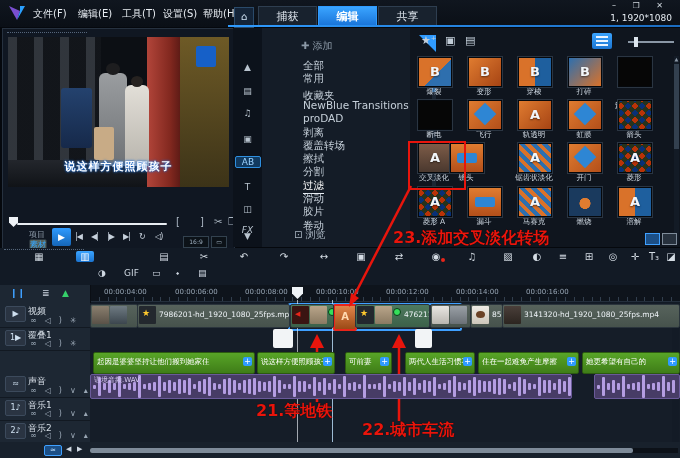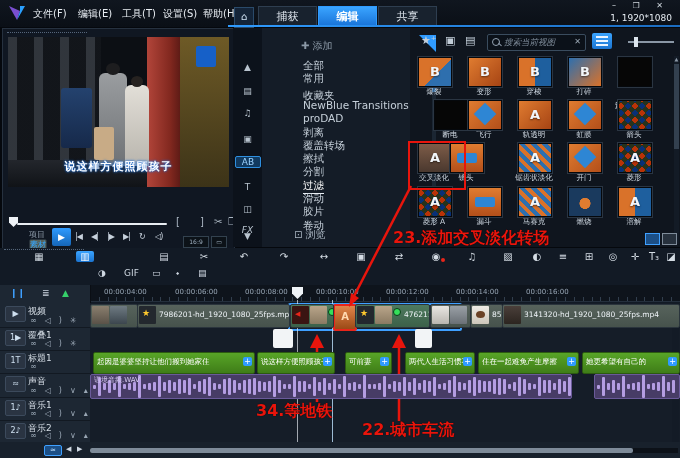--- a/index.html
+++ b/index.html
@@ -260,26 +260,20 @@
     <div class="abs" id="pin"></div>
     <div class="abs" id="catscroll">
         <div class="abs thumb"></div>
       </div>
   </div>
   <div id="galtoolbar">
       <div class="abs gal-ico" style="left: 188px;">★⁺</div>
       <div class="abs gal-ico" style="left: 212px;">▣</div>
       <div class="abs gal-ico" style="left: 232px;">▤</div>
     </div>
-  <div class="abs" id="searchbox">
-    <div class="abs mag"></div>
-    <div class="abs magh"></div>
-    <div class="abs ph">搜索当前视图</div>
-    <div class="abs clear">✕</div>
-  </div>
   <div class="abs" id="viewbtn">
     <i style="top:3px"></i>
       <i style="top:7px"></i>
       <i style="top:11px"></i>
   </div>
   <div class="abs" id="sizeslider"></div>
   <div class="abs" id="sizehandle"></div>
   <div id="gallery">
       <div class="abs titem" style="left: 176px; top: 29px; height: 40px;">
         <div class="abs tthumb v1" style="top: 0px;">
@@ -302,21 +296,21 @@
       <div class="abs titem" style="left: 326px; top: 29px; height: 40px;">
         <div class="abs tthumb v4" style="top: 0px;">
           <span class="tletter">B</span>
         </div>
         <div class="abs tlabel" style="top: 30px;">打碎</div>
       </div>
       <div class="abs titem" style="left: 376px; top: 29px; height: 40px;">
         <div class="abs tthumb v5" style="top: 0px;"></div>
         <div class="abs tlabel" style="top: 44px; font-weight: bold;">淡化到黑色</div>
       </div>
-      <div class="abs titem" style="left: 192px; top: 72px; height: 40px;">
+      <div class="abs titem" style="left: 176px; top: 72px; height: 40px;">
         <div class="abs tthumb v5" style="top: 0px;"></div>
         <div class="abs tlabel" style="top: 30px;">断电</div>
       </div>
       <div class="abs titem" style="left: 226px; top: 72px; height: 40px;">
         <div class="abs tthumb v6" style="top: 0px;">
           <span class="tletter">B</span>
         </div>
         <div class="abs tlabel" style="top: 30px;">飞行</div>
       </div>
       <div class="abs titem" style="left: 276px; top: 72px; height: 40px;">
@@ -445,25 +439,20 @@
     <div class="abs trackrow" style="top: 18px; height: 24px;">
       <div class="track-badge">▶</div>
       <div class="track-name">视频</div>
       <div class="track-icons">∞◁)✳</div>
     </div>
     <div class="abs trackrow" style="top: 42px; height: 23px;">
       <div class="track-badge">1▶</div>
       <div class="track-name">覆叠1</div>
       <div class="track-icons">∞◁)✳</div>
     </div>
-    <div class="abs trackrow" style="top: 65px; height: 23px;">
-      <div class="track-badge">1T</div>
-      <div class="track-name">标题1</div>
-      <div class="track-icons">∞</div>
-    </div>
     <div class="abs trackrow" style="top: 88px; height: 24px;">
       <div class="track-badge">≈</div>
       <div class="track-name">声音</div>
       <div class="track-icons">∞◁)∨▴</div>
     </div>
     <div class="abs trackrow" style="top: 112px; height: 23px;">
       <div class="track-badge">1♪</div>
       <div class="track-name">音乐1</div>
       <div class="track-icons">∞◁)∨▴</div>
     </div>
@@ -504,21 +493,21 @@
 <div class="abs" id="redbox"></div>
 <svg class="abs" id="annsvg" width="680" height="458">
   <line x1="411" y1="186" x2="352" y2="300" stroke="#e8150c" stroke-width="2.5"></line>
   <polygon points="349,307 359,298 351,293" fill="#e8150c"></polygon>
   <line x1="317" y1="402" x2="317" y2="342" stroke="#e8150c" stroke-width="2.5"></line>
   <polygon points="317,334 310,348 324,348" fill="#e8150c"></polygon>
   <line x1="399" y1="421" x2="399" y2="342" stroke="#e8150c" stroke-width="2.5"></line>
   <polygon points="399,334 392,348 406,348" fill="#e8150c"></polygon>
 </svg>
 <div class="abs anno-text" style="left:393px;top:228px">23.添加交叉淡化转场</div>
-<div class="abs anno-text" style="left:256px;top:401px">34.等地铁</div>
+<div class="abs anno-text" style="left:256px;top:401px">21.等地铁</div>
 <div class="abs anno-text" style="left:362px;top:420px">22.城市车流</div>
 
 <div class="abs clip" style="left: 90px; top: 304px; width: 46px;">
     <div class="cthumb t-platform" style="left: 1px;"></div>
     <div class="cthumb t-platform2" style="left: 19px;"></div>
   </div>
 <div class="abs clip" style="left: 137px; top: 304px; width: 151px;">
     <div class="cthumb t-star" style="left: 1px;"></div>
     <div class="fname" style="left: 21px;">7986201-hd_1920_1080_25fps.mp4</div>
   </div>

